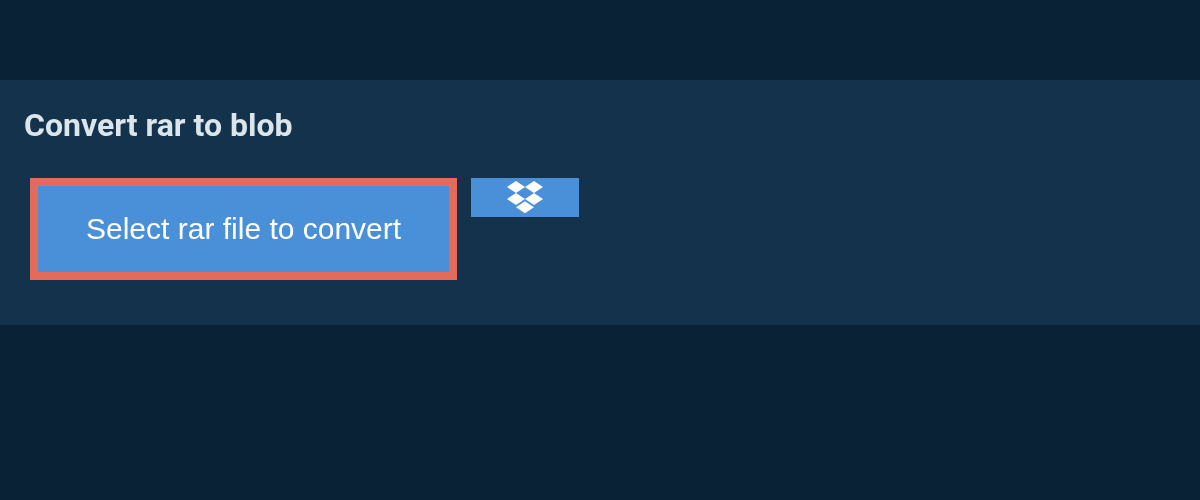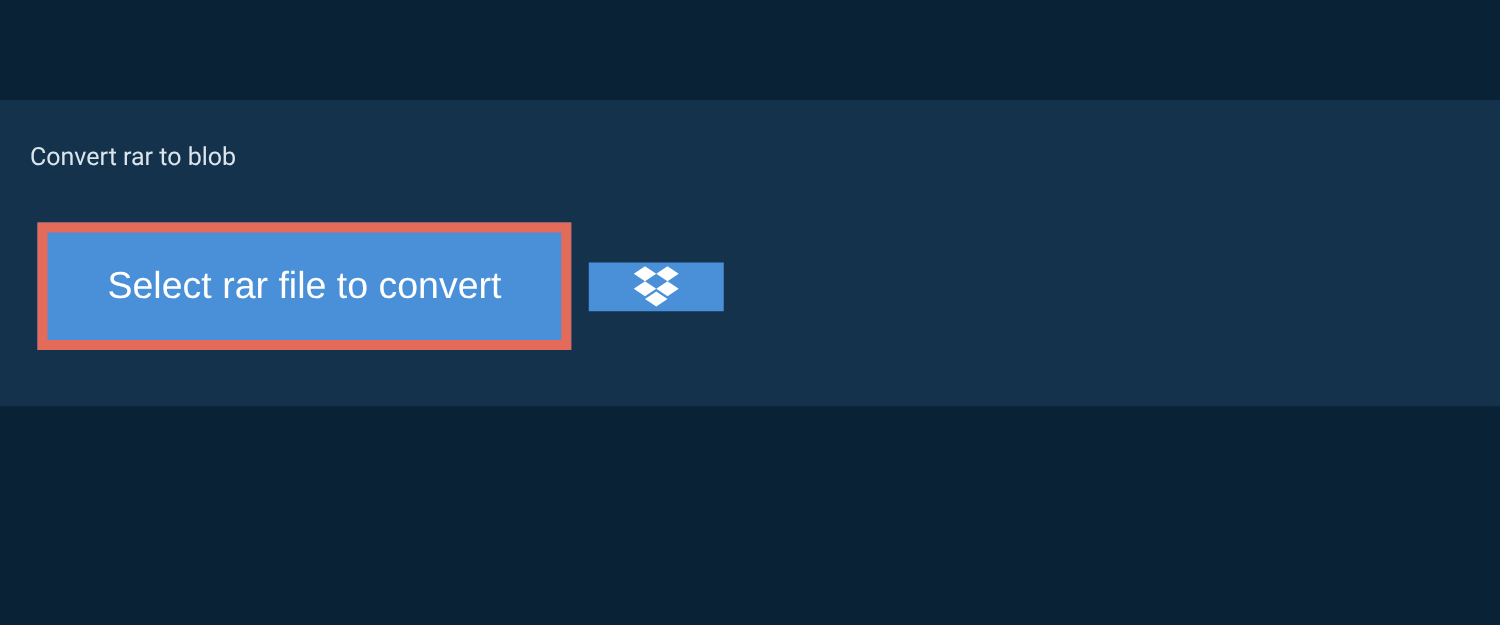--- a/index.html
+++ b/index.html
@@ -29,30 +29,30 @@
       width: 408px;
       height: 70px;
       background: #14324c;
       display: flex;
       align-items: center;
       padding-left: 24px;
       margin-top: -70px;
     }
     .tab-title {
       color: #dbe5ec;
-      font-size: 20px;
-      font-weight: 400;
+      font-size: 32px;
+      font-weight: 700;
     }
     .button-row {
       position: absolute;
       left: 30px;
       top: 178px;
       display: flex;
       gap: 14px;
-      align-items: center;
+      align-items: flex-start;
     }
     .select-button {
       background: #4a90d9;
       border: 8px solid #e46a5a;
       color: #ffffff;
       font-size: 30px;
       font-weight: 400;
       padding: 26px 48px;
       cursor: pointer;
       display: flex;

